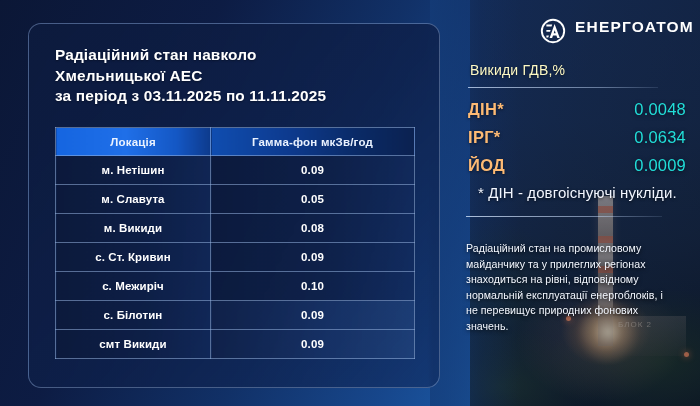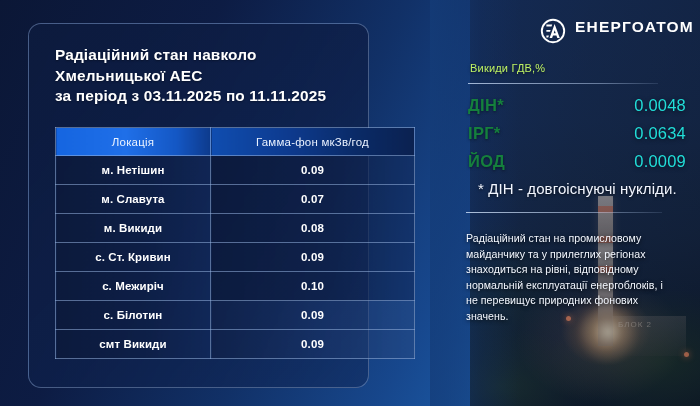--- a/index.html
+++ b/index.html
@@ -150,21 +150,21 @@
     letter-spacing: 1.2px;
     white-space: nowrap;
     font-family: "Liberation Sans", sans-serif;
   }
 
   
   .card {
     position: absolute;
     left: 28px;
     top: 23px;
-    width: 341px;
+    width: 412px;
     height: 365px;
     border-radius: 13px;
     border: 1px solid rgba(160,190,235,0.40);
     background: linear-gradient(135deg, rgba(13,27,62,0.88) 0%, rgba(14,32,74,0.80) 55%, rgba(17,44,96,0.62) 100%);
     backdrop-filter: blur(2px);
   }
 
   .card-title {
     position: absolute;
     left: 26px;
@@ -190,21 +190,21 @@
   .tbl th, .tbl td {
     border: 1px solid rgba(150,178,222,0.55);
     text-align: center;
     color: #ffffff;
     font-family: "Liberation Sans", sans-serif;
     font-weight: bold;
   }
   .tbl th {
     height: 28px;
     font-size: 11.5px;
-    font-weight: normal;
+    font-weight: bold;
     letter-spacing: 0.2px;
     color: #eaf2ff;
   }
   .tbl th.c1 {
     width: 155px;
     background: linear-gradient(90deg, #1565e0 0%, #1f6fe8 45%, #1457c4 78%, #0d3a8c 100%);
   }
   .tbl th.c2 {
     width: 204px;
     background: linear-gradient(90deg, #0f4db0 0%, #0d3a8e 38%, #0a2a66 72%, #0b2150 100%);
@@ -222,43 +222,43 @@
   }
 
   
   .rpanel {
     position: absolute;
     left: 462px;
     top: 62px;
     width: 228px;
   }
   .rp-title {
-    color: #bef264;
-    font-size: 11px;
+    color: #fef9c3;
+    font-size: 14px;
     font-weight: normal;
     letter-spacing: 0.2px;
     margin-left: 8px;
     text-shadow: 0 1px 3px rgba(0,0,0,0.5);
   }
   .rp-rule {
     margin: 9px 0 0 6px;
     width: 190px;
     height: 1px;
     background: linear-gradient(90deg, rgba(210,228,255,0.75) 0%, rgba(200,222,255,0.45) 70%, rgba(190,215,255,0.12) 100%);
   }
   .em-list { margin-top: 12px; }
   .em-row {
     display: flex;
     align-items: baseline;
     justify-content: space-between;
     padding: 0 4px 0 6px;
     margin-bottom: 9px;
   }
   .em-label {
-    color: #15803d;
+    color: #fdba74;
     font-size: 16.5px;
     font-weight: bold;
     letter-spacing: 0.3px;
     text-shadow: 0 1px 3px rgba(0,0,0,0.5);
   }
   .em-value {
     color: #21ded8;
     font-size: 16.5px;
     font-weight: normal;
     letter-spacing: 0.2px;
@@ -279,21 +279,21 @@
   }
 
   .rp-rule2 {
     margin: 16px 0 0 4px;
     width: 196px;
     height: 1px;
     background: linear-gradient(90deg, rgba(215,232,255,0.78) 0%, rgba(200,222,255,0.5) 66%, rgba(190,215,255,0.12) 100%);
   }
 
   .summary {
-    margin-top: 18px;
+    margin-top: 24px;
     margin-left: 4px;
     width: 200px;
     color: #f4f8ff;
     font-size: 10.6px;
     line-height: 15.6px;
     letter-spacing: 0.05px;
     text-shadow: 0 1px 4px rgba(0,0,0,0.8);
   }
 </style>
 </head>
@@ -339,21 +339,21 @@
           <th class="c2">Гамма-фон мкЗв/год</th>
         </tr>
       </thead>
       <tbody>
         <tr>
           <td class="l">м. Нетішин</td>
           <td class="v">0.09</td>
         </tr>
         <tr>
           <td class="l">м. Славута</td>
-          <td class="v">0.07</td>
+          <td class="v">0.05</td>
         </tr>
         <tr>
           <td class="l">м. Викиди</td>
           <td class="v">0.08</td>
         </tr>
         <tr>
           <td class="l">с. Ст. Кривин</td>
           <td class="v">0.09</td>
         </tr>
         <tr>

